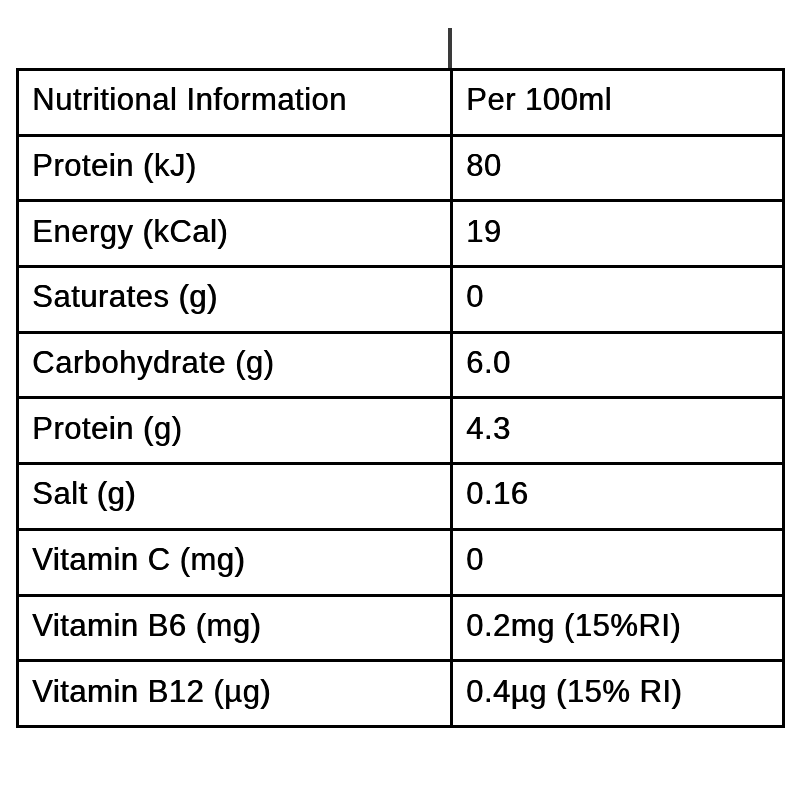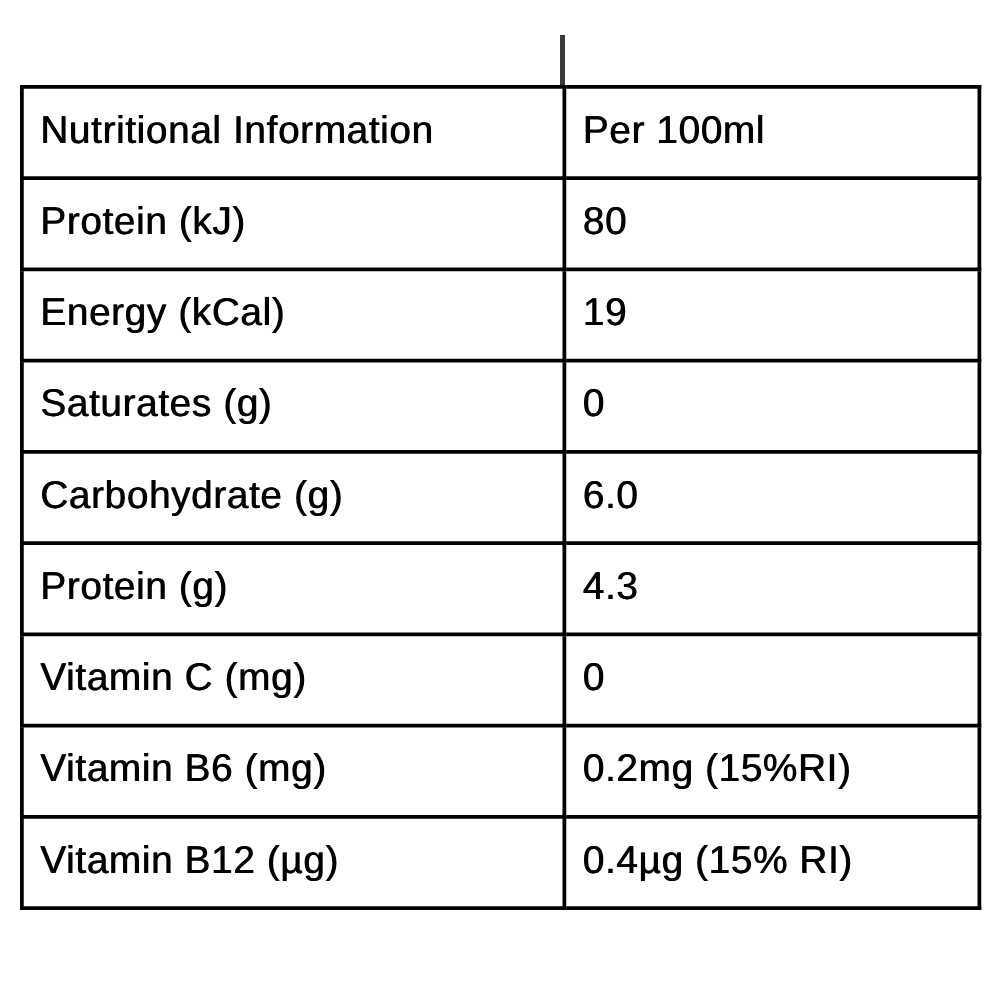--- a/index.html
+++ b/index.html
@@ -85,20 +85,24 @@
       </tr>
       <tr>
         <td>Carbohydrate (g)</td>
         <td>6.0</td>
       </tr>
       <tr>
         <td>Protein (g)</td>
         <td>4.3</td>
       </tr>
       <tr>
+        <td>Salt (g)</td>
+        <td>0.16</td>
+      </tr>
+      <tr>
         <td>Vitamin C (mg)</td>
         <td>0</td>
       </tr>
       <tr>
         <td>Vitamin B6 (mg)</td>
         <td>0.2mg (15%RI)</td>
       </tr>
       <tr>
         <td>Vitamin B12 (µg)</td>
         <td>0.4µg (15% RI)</td>

